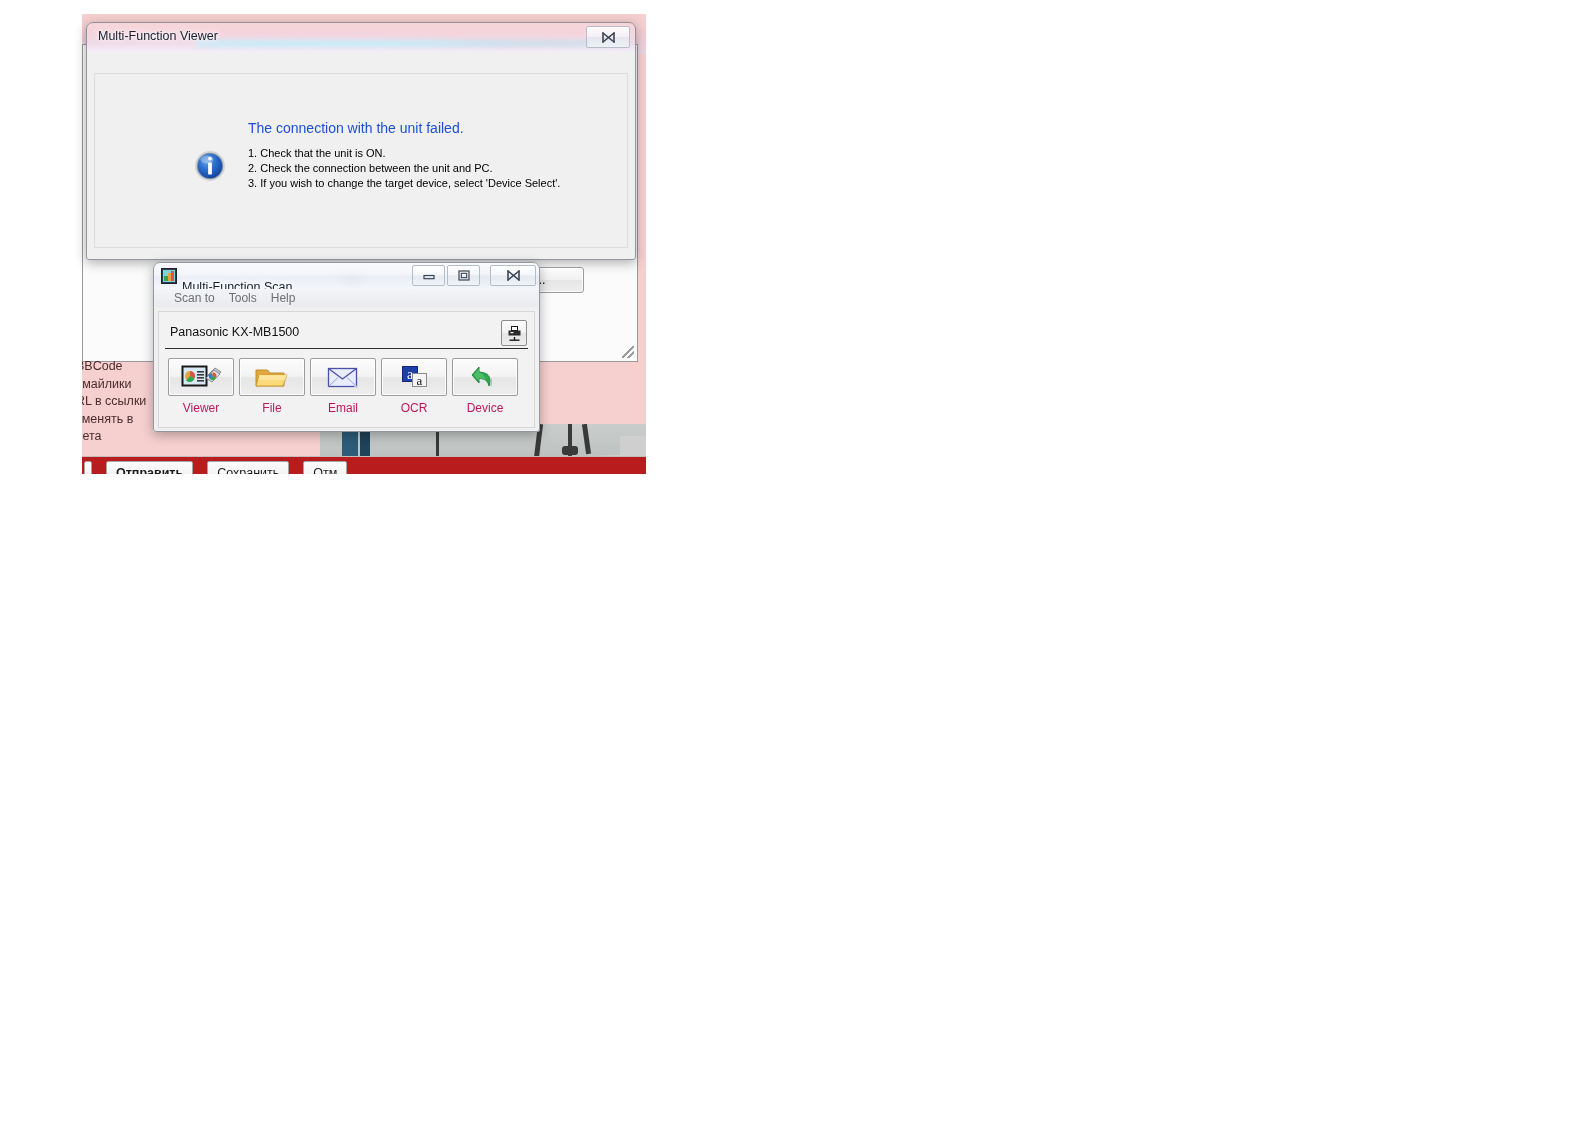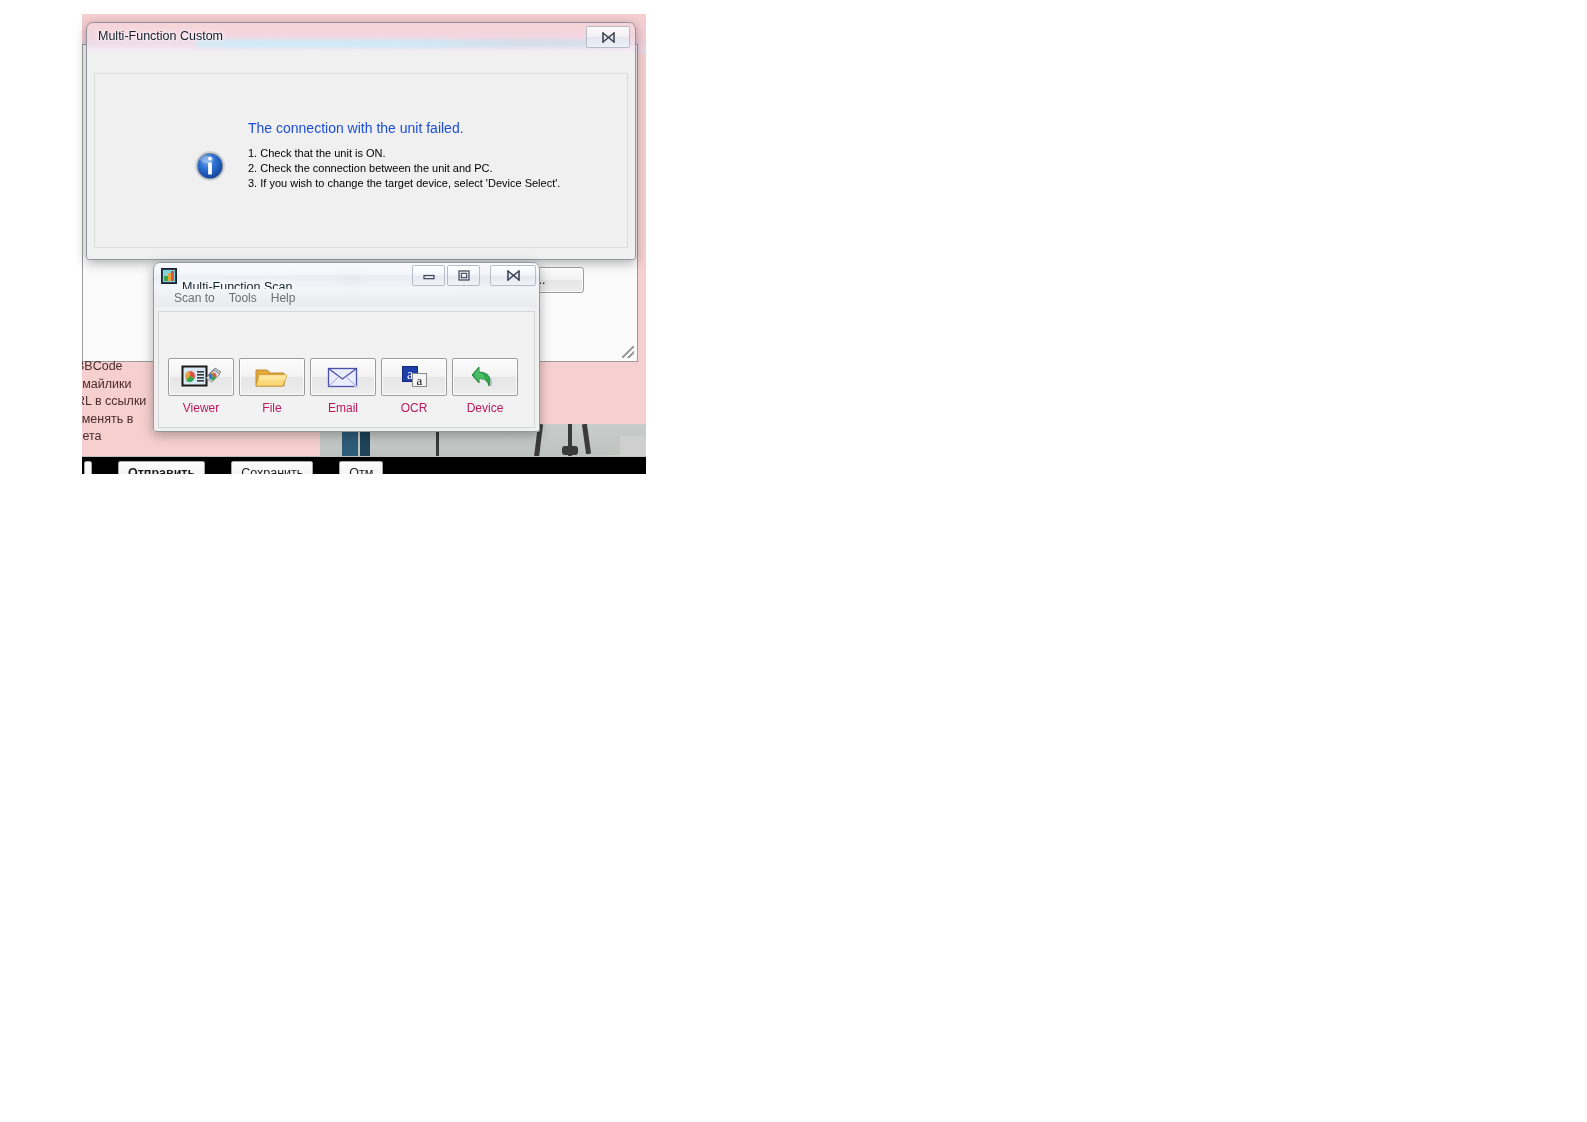--- a/index.html
+++ b/index.html
@@ -72,25 +72,25 @@
     background: #d7d3c8;
   }
   .photo-dark {
     position: absolute;
     background: #3a3a3a;
   }
   #bg-buttons {
     position: absolute;
     left: 0px; top: 442px;
     width: 564px; height: 32px;
-    background: #000000;
+    background: #b91c1c;
     border-top: 1px solid #c4bcbc;
     display: flex;
     align-items: center;
-    gap: 26px;
+    gap: 14px;
     padding-left: 2px;
     box-sizing: border-box;
   }
   .bg-btn {
     height: 22px;
     padding: 0 9px;
     background: linear-gradient(180deg, #fcfcfc 0%, #ededed 100%);
     border: 1px solid #a5a5a5;
     border-radius: 2px;
     font-size: 12.5px;
@@ -367,21 +367,21 @@
     <div class="bg-btn stub"></div>
     <div class="bg-btn bold">Отправить</div>
     <div class="bg-btn">Сохранить</div>
     <div class="bg-btn">Отм</div>
   </div>
 </div>
 
 <div class="aero-window" id="dlg-station">
   <div class="titlearea aero-titlebar">
     <div class="glass-smudge"></div>
-    <div class="aero-title title">Multi-Function Custom</div>
+    <div class="aero-title title">Multi-Function Viewer</div>
     <div class="winbtn" id="dlg-close">
       <svg width="13" height="11" viewBox="0 0 13 11">
         <path d="M1 1 L6.5 5.5 L12 1 M1 10 L6.5 5.5 L12 10" stroke="#3b4554" stroke-width="1.6" fill="none" stroke-linecap="round"></path>
         <path d="M1 1 L1 10 M12 1 L12 10" stroke="#3b4554" stroke-width="1.6" fill="none" stroke-linecap="round"></path>
       </svg>
     </div>
   </div>
 
   <div class="body">
     <div class="inner-panel"></div>
@@ -453,20 +453,32 @@
   </div>
 
   <div class="body">
     <div id="scan-menubar">
       <div class="menu-item">Scan to</div>
       <div class="menu-item">Tools</div>
       <div class="menu-item">Help</div>
     </div>
 
     <div id="scan-main">
+      <div id="device-row">
+        <div id="device-name">Panasonic KX-MB1500</div>
+        <div id="device-select-btn">
+          <svg width="15" height="15" viewBox="0 0 15 15">
+            <rect x="4.5" y="0.5" width="6" height="4" fill="#ffffff" stroke="#1a1a1a" stroke-width="1"></rect>
+            <rect x="1.5" y="4.5" width="12" height="5" fill="#2b2b2b"></rect>
+            <rect x="3.5" y="6" width="3" height="1.2" fill="#ffffff"></rect>
+            <rect x="6.8" y="11" width="1.4" height="3" fill="#1a1a1a"></rect>
+            <rect x="2.5" y="13.5" width="10" height="1.4" fill="#1a1a1a"></rect>
+          </svg>
+        </div>
+      </div>
 
       <div id="toolbar">
 
         <div class="tool">
           <div class="tool-btn">
             <svg width="40" height="26" viewBox="0 0 40 26">
               <rect x="0.5" y="1.5" width="26" height="21" fill="#1a1a1a"></rect>
               <rect x="2.5" y="3.5" width="22" height="17" fill="#d8e8f4"></rect>
               <circle cx="9" cy="12" r="5" fill="#e8a33d"></circle>
               <path d="M9 12 L9 7 A5 5 0 0 1 13.3 14.5 Z" fill="#d9534f"></path>

